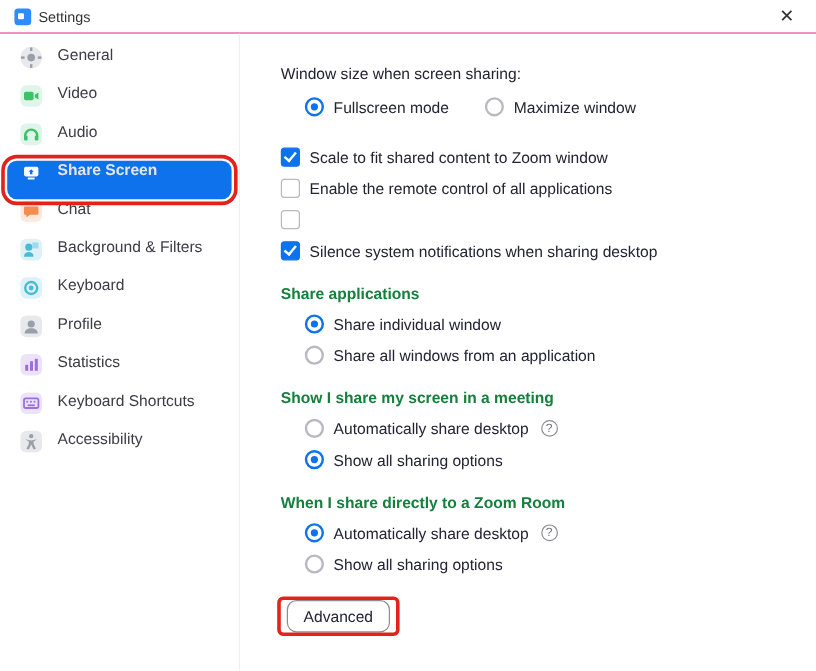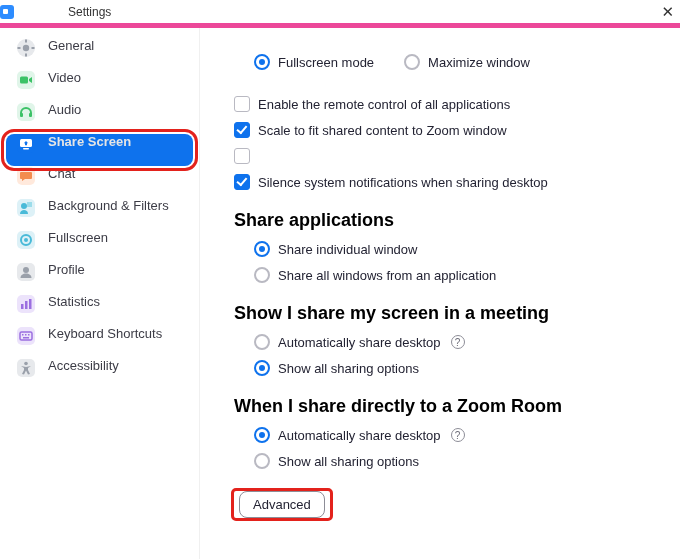--- a/index.html
+++ b/index.html
@@ -10,23 +10,22 @@
     background: #fff;
     width: 680px;
     height: 559px;
     overflow: hidden;
   }
   .window { width: 100%; height: 100%; display: flex; flex-direction: column; }
   .titlebar {
     height: 28px;
     display: flex;
     align-items: center;
-    padding: 0 0;
-    border-bottom: 5px solid #ec4899;
-    gap: 48px;
+    padding: 0 12px;
+    border-bottom: 1px solid #ec4899;
   }
   .titlebar .app-icon {
     width: 14px; height: 14px;
     background: #2D8CFF;
     border-radius: 3px;
     position: relative;
     margin-right: 6px;
   }
   .titlebar .app-icon::after {
     content: "";
@@ -78,23 +77,23 @@
     flex: 1;
     padding: 26px 20px 20px 34px;
     overflow: auto;
   }
   .section-label {
     font-size: 13px;
     color: #232333;
     margin-bottom: 12px;
   }
   .section-title {
-    font-size: 18px;
+    font-size: 13px;
     font-weight: 700;
-    color: #000000;
+    color: #15803d;
     margin: 20px 0 10px 0;
   }
   .radio-row, .check-row {
     display: flex;
     align-items: center;
     gap: 8px;
     margin-bottom: 10px;
     font-size: 13px;
     color: #232333;
   }
@@ -254,21 +253,21 @@
         <span>Background &amp; Filters</span>
       </div>
       <div class="side-item">
         <span class="side-icon">
           <svg viewBox="0 0 20 20">
               <rect x="1" y="1" width="18" height="18" rx="5" fill="#DDF1F7"></rect>
               <circle class="fg" cx="10" cy="10" r="5" fill="none" stroke="#49BAD8" stroke-width="2"></circle>
               <circle class="fg" cx="10" cy="10" r="2" fill="#49BAD8"></circle>
             </svg>
         </span>
-        <span>Fullscreen</span>
+        <span>Keyboard</span>
       </div>
       <div class="side-item">
         <span class="side-icon">
           <svg viewBox="0 0 20 20">
               <rect x="1" y="1" width="18" height="18" rx="5" fill="#E7E9EC"></rect>
               <circle class="fg" cx="10" cy="8" r="3" fill="#9aa0aa"></circle>
               <path class="fg" d="M4.5 16c0-3 2.5-4.5 5.5-4.5s5.5 1.5 5.5 4.5" fill="#9aa0aa"></path>
             </svg>
         </span>
         <span>Profile</span>
@@ -305,39 +304,40 @@
               <rect x="1" y="1" width="18" height="18" rx="5" fill="#E7E9EC"></rect>
               <circle class="fg" cx="10" cy="5.5" r="1.8" fill="#9aa0aa"></circle>
               <path class="fg" d="M5 8l5 1 5-1-3 2v2l2 4-2 .5-2-4-2 4-2-.5 2-4v-2z" fill="#9aa0aa"></path>
             </svg>
         </span>
         <span>Accessibility</span>
       </div>
     </div>
 
     <div class="content">
+      <div class="section-label">Window size when screen sharing:</div>
 
       <div class="radio-group-inline indent">
         <div class="radio-row">
           <span class="radio checked"></span>
           <span>Fullscreen mode</span>
         </div>
         <div class="radio-row">
           <span class="radio"></span>
           <span>Maximize window</span>
         </div>
       </div>
 
       <div class="check-row">
+        <span class="checkbox checked"></span>
+        <span>Scale to fit shared content to Zoom window</span>
+      </div>
+      <div class="check-row">
         <span class="checkbox"></span>
         <span>Enable the remote control of all applications</span>
-      </div>
-      <div class="check-row">
-        <span class="checkbox checked"></span>
-        <span>Scale to fit shared content to Zoom window</span>
       </div>
       <div class="check-row">
         <span class="checkbox"></span>
       </div>
       <div class="check-row">
         <span class="checkbox checked"></span>
         <span>Silence system notifications when sharing desktop</span>
       </div>
 
       <div class="section-title">Share applications</div>

